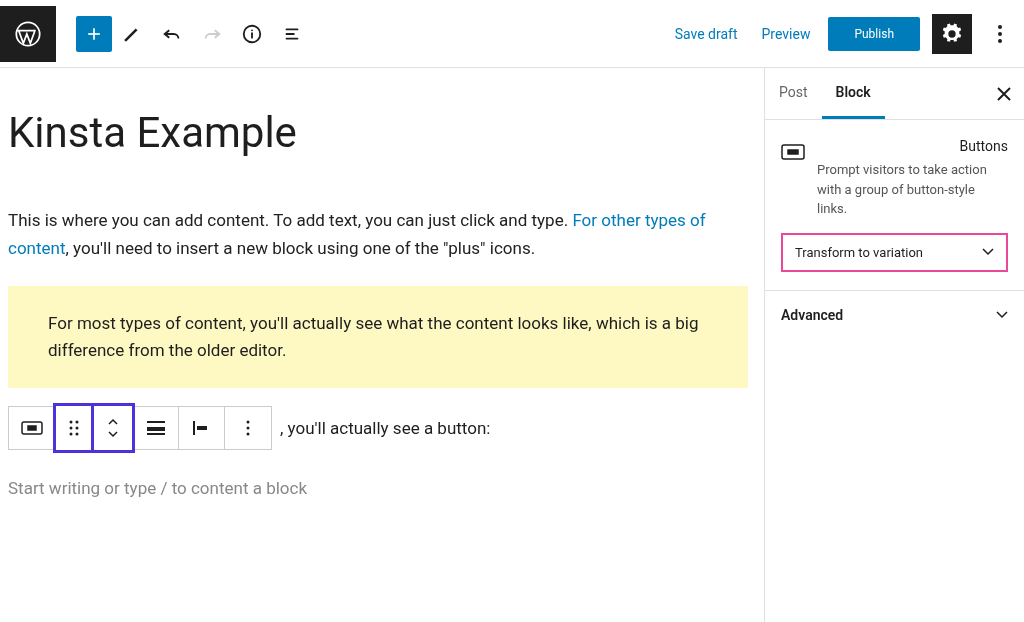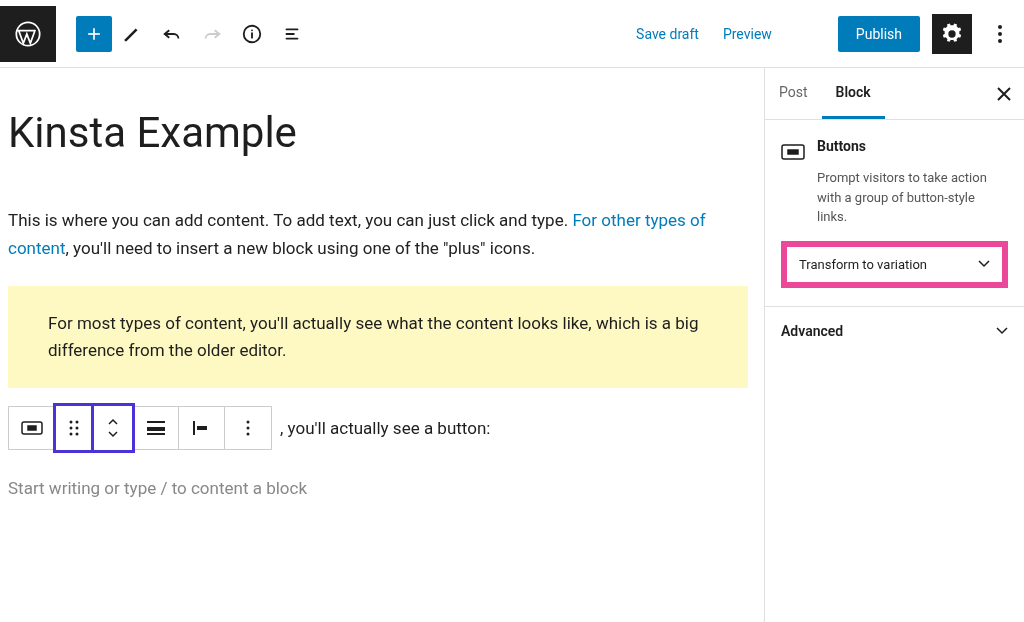--- a/index.html
+++ b/index.html
@@ -6,21 +6,21 @@
 body { font-family: -apple-system, BlinkMacSystemFont, "Segoe UI", Roboto, sans-serif; font-size: 14px; color: #1e1e1e; background: #fff; }
 
 .topbar { display: flex; align-items: center; height: 68px; border-bottom: 1px solid #e0e0e0; padding: 0 8px 0 0; }
 .wp-logo { width: 56px; height: 56px; background: #1e1e1e; display: flex; align-items: center; justify-content: center; color: #fff; }
 .wp-logo svg { width: 28px; height: 28px; }
 .add-btn { width: 36px; height: 36px; background: #007cba; color: #fff; margin-left: 20px; display: flex; align-items: center; justify-content: center; border-radius: 2px; font-size: 22px; cursor: pointer; }
 .tb-icon { width: 36px; height: 36px; display: flex; align-items: center; justify-content: center; color: #1e1e1e; cursor: pointer; margin: 0 2px; }
 .tb-icon.dim { color: #ccc; }
 .tb-right { margin-left: auto; display: flex; align-items: center; gap: 12px; }
 .link-btn { color: #007cba; cursor: pointer; font-size: 14px; padding: 8px 6px; }
-.publish-btn { background: #007cba; color: #fff; padding: 10px 18px; border-radius: 2px; cursor: pointer; font-size: 14px; margin-left: 48px; }
+.publish-btn { background: #007cba; color: #fff; padding: 10px 26px; border-radius: 2px; cursor: pointer; font-size: 12px; }
 .gear-btn { width: 40px; height: 40px; background: #1e1e1e; color: #fff; display: flex; align-items: center; justify-content: center; cursor: pointer; }
 .dots-btn { width: 32px; height: 40px; display: flex; align-items: center; justify-content: center; cursor: pointer; }
 
 .main-wrap { display: flex; height: calc(622px - 56px); }
 .editor { flex: 1; padding: 40px 8px 0 8px; overflow: hidden; }
 .title { font-size: 42px; font-weight: 400; margin-bottom: 49px; line-height: 1.2; }
 .para { font-size: 17px; line-height: 1.6; color: #222; margin-bottom: 24px; max-width: 740px; }
 .para a { color: #007cba; text-decoration: none; }
 .para .after-link { color: #222; }
 .callout { background: #fef9c3; padding: 24px 40px; font-size: 17px; line-height: 1.6; margin-bottom: 18px; max-width: 740px; }
@@ -41,23 +41,23 @@
 .placeholder-para { margin-top: 28px; color: #888; font-size: 17px; }
 
 .sidebar { width: 260px; border-left: 1px solid #e0e0e0; display: flex; flex-direction: column; }
 .sb-tabs { display: flex; border-bottom: 1px solid #e0e0e0; position: relative; }
 .sb-tab { padding: 16px 14px; font-size: 14px; color: #666; cursor: pointer; }
 .sb-tab.active { color: #1e1e1e; font-weight: 600; border-bottom: 3px solid #007cba; }
 .sb-close { margin-left: auto; width: 40px; display: flex; align-items: center; justify-content: center; cursor: pointer; font-size: 16px; }
 .sb-section { padding: 18px 16px; border-bottom: 1px solid #e0e0e0; }
 .sb-block-header { display: flex; gap: 12px; align-items: flex-start; }
 .sb-block-icon { width: 24px; height: 24px; display: flex; align-items: center; justify-content: center; flex-shrink: 0; margin-top: 2px; }
-.sb-block-title { font-weight: 700; font-size: 14px; margin-bottom: 14px; }
+.sb-block-title { font-weight: 400; font-size: 14px; margin-bottom: 6px; text-align: right; }
 .sb-block-desc { font-size: 13px; color: #555; line-height: 1.5; }
-.transform-select { margin-top: 14px; border: 6px solid #ec4899; padding: 10px 12px; display: flex; align-items: center; justify-content: space-between; cursor: pointer; font-size: 13px; }
+.transform-select { margin-top: 14px; border: 2px solid #ec4899; padding: 10px 12px; display: flex; align-items: center; justify-content: space-between; cursor: pointer; font-size: 13px; }
 .sb-advanced { padding: 16px; display: flex; justify-content: space-between; align-items: center; cursor: pointer; font-weight: 600; font-size: 14px; }
 svg { display: block; }
 </style>
 </head>
 <body>
 
 <div class="topbar">
   <div class="wp-logo">
     <svg viewBox="0 0 24 24" fill="none" stroke="#fff" stroke-width="1.5">
         <circle cx="12" cy="12" r="10"></circle>

